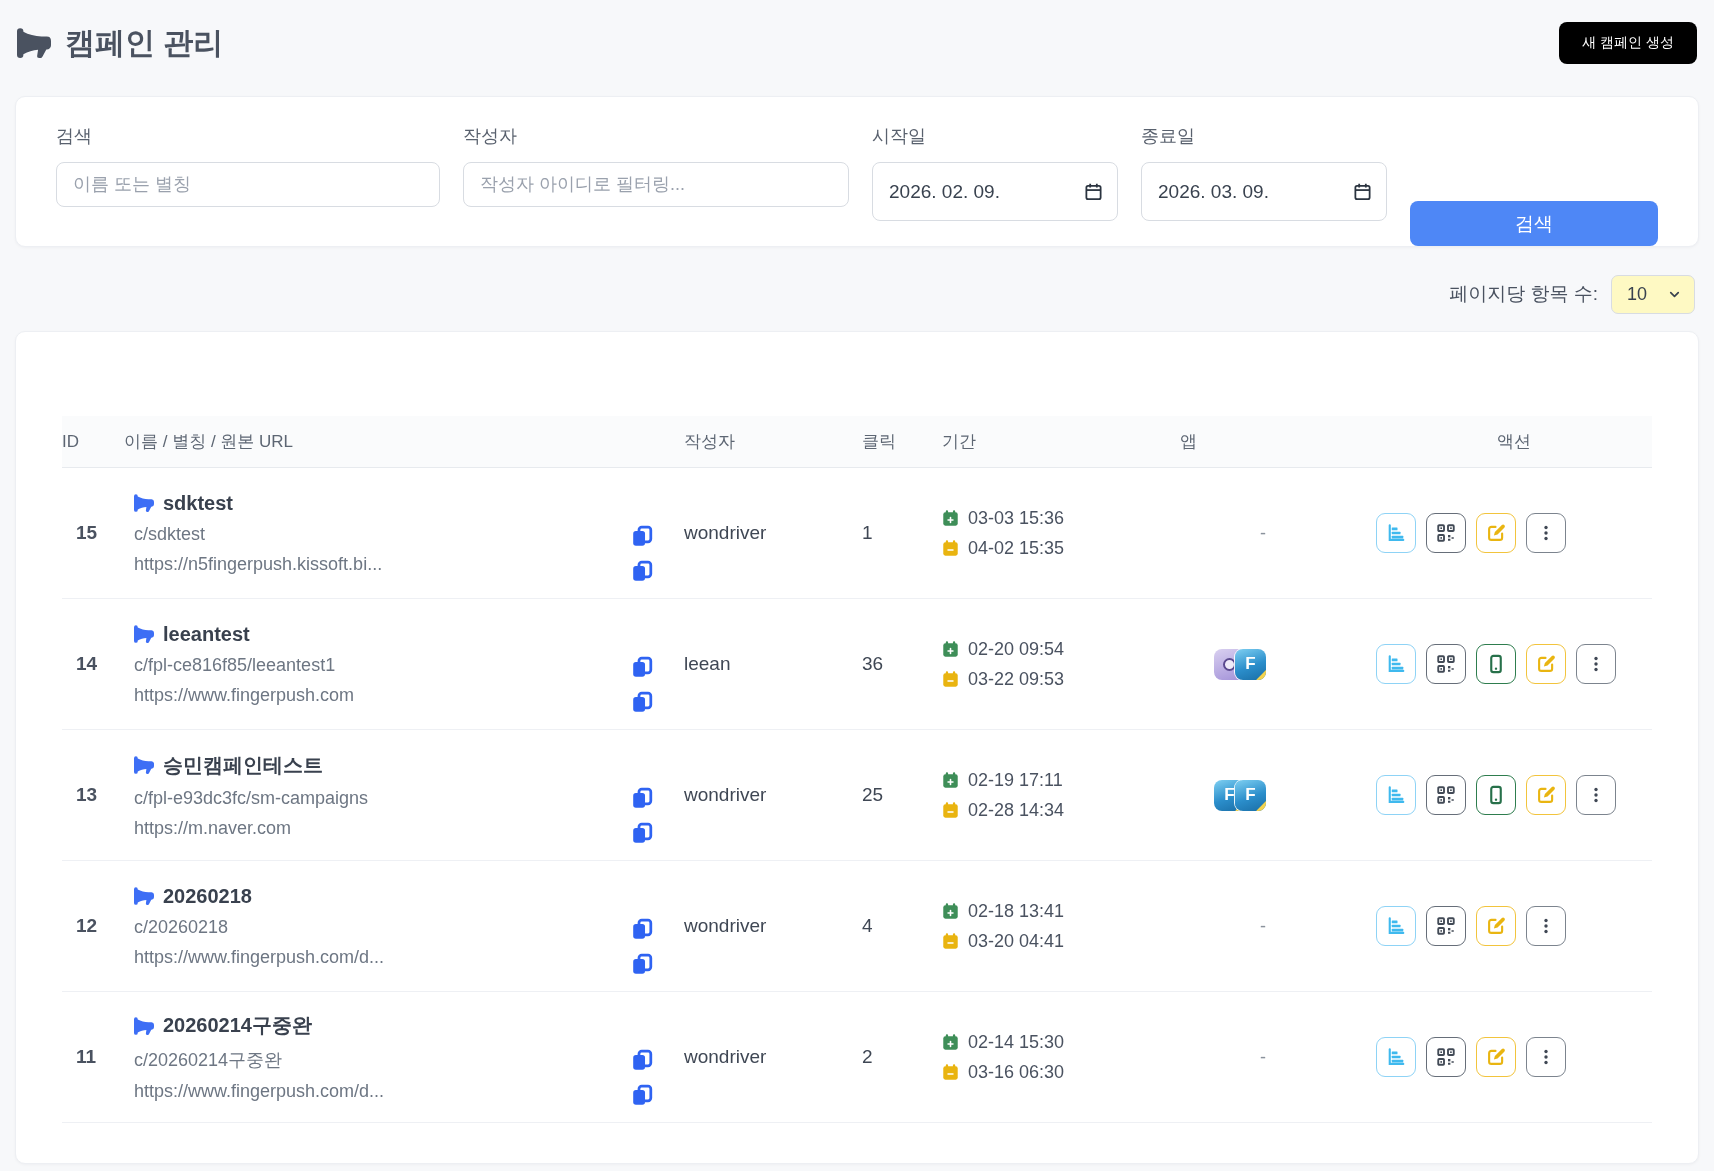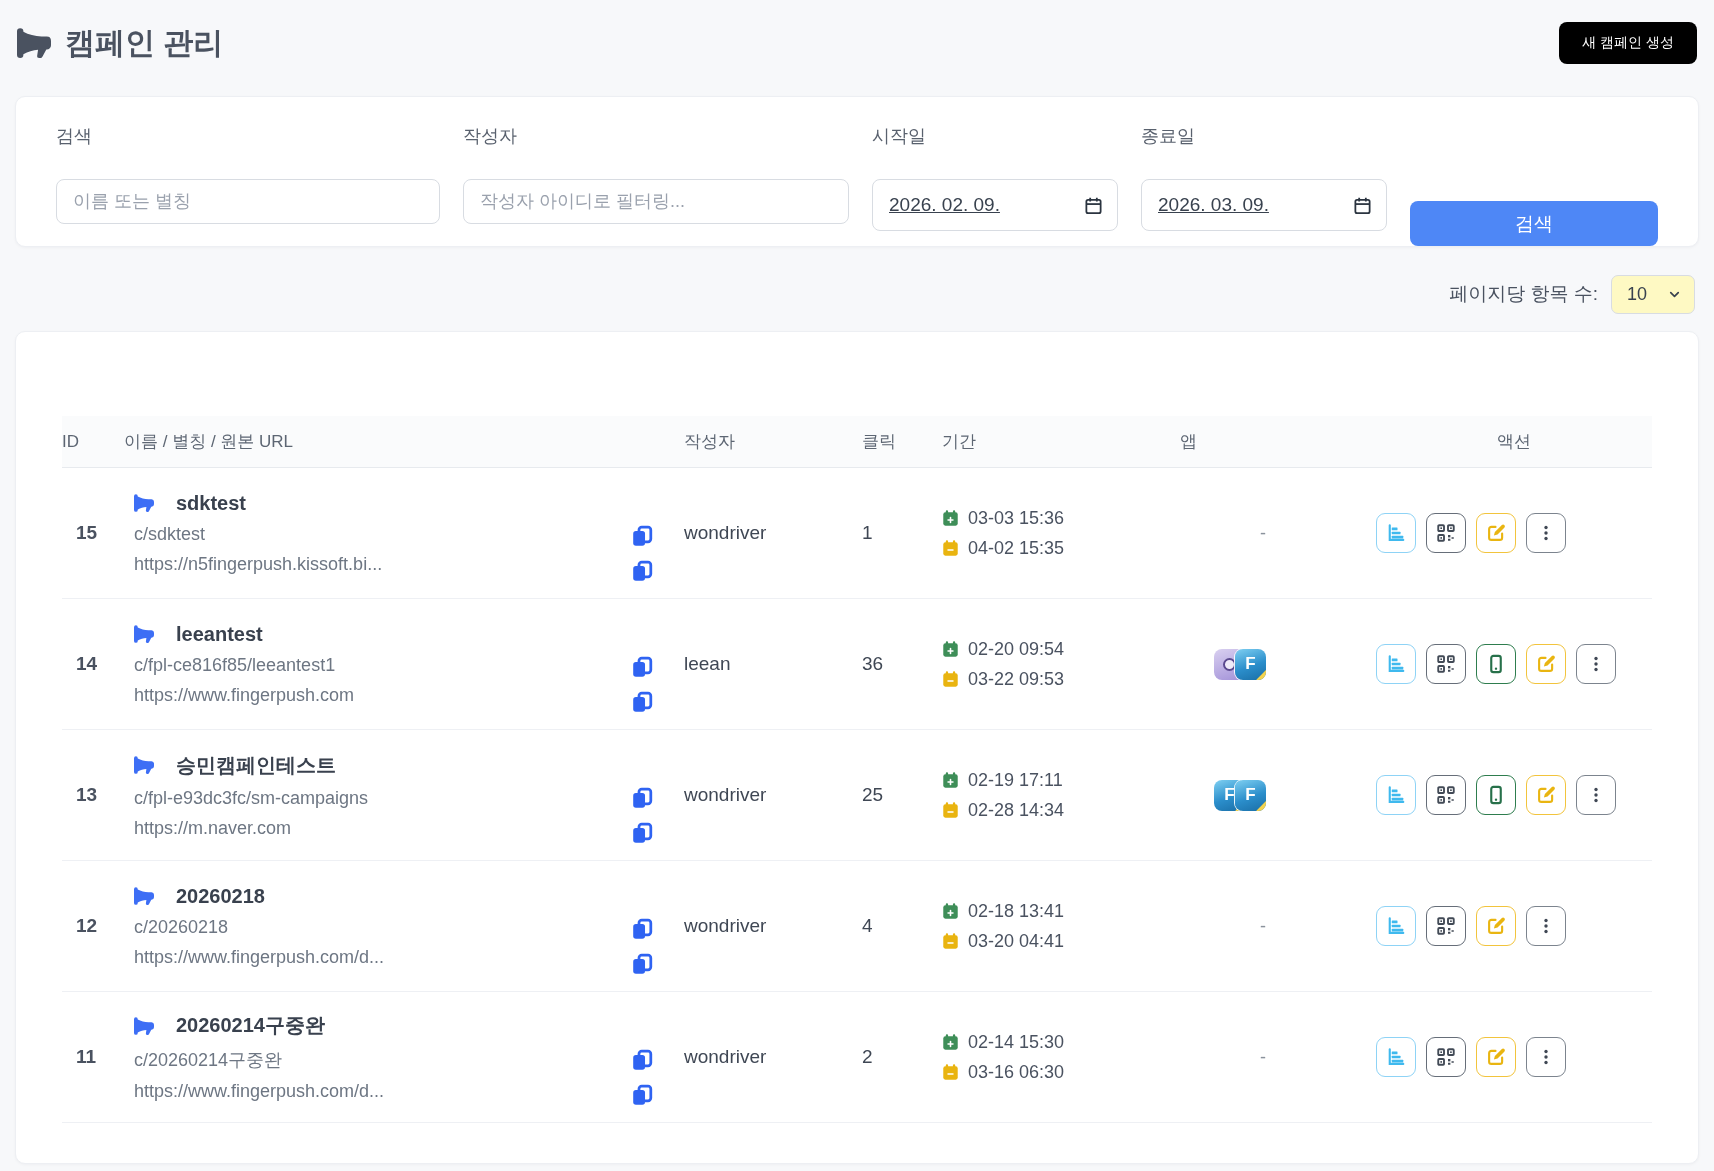--- a/index.html
+++ b/index.html
@@ -16,35 +16,35 @@
   .page-title { display:flex; align-items:center; gap:14px; font-size:30px; font-weight:700; color:#4a5260;justify-content:center; }
   .page-title svg { display:block; }
   .btn-primary {
     background:#000000; color:#fff; border:none; border-radius:8px;
     font-family:inherit; font-size:14px; padding:12px 23px; cursor:pointer;
   }
 
   
   .card { background:#fff; border:1px solid #edeff3; border-radius:10px; box-shadow:0 1px 3px rgba(16,24,40,.04); }
   .filter-card { height:151px; padding:27px 40px 0; display:flex; gap:23px; }
-  .f-field { display:flex; flex-direction:column;gap:17px; }
+  .f-field { display:flex; flex-direction:column; }
   .f-field label { font-size:18px; color:#59616e; margin-bottom:14px; }
   .f-search  { width:384px; }
   .f-author  { width:386px; }
   .f-date    { width:246px; }
   .f-btnwrap { flex:1; display:flex; flex-direction:column; justify-content:flex-end; }
   .text-input {
     height:45px; width:100%; border:1px solid #d8dce2; border-radius:8px;
     padding:0 16px; font-family:inherit; font-size:18px; color:#3f4754; outline:none; background:#fff;
   }
   .text-input::placeholder { color:#9aa1ad; }
   .date-input {
-    height:52px; border:1px solid #d8dce2; border-radius:8px; background:#fff;
+    height:59px; border:1px solid #d8dce2; border-radius:8px; background:#fff;
     display:flex; align-items:center; justify-content:space-between; padding:0 14px 0 16px;
-    font-size:19px; color:#39424f; cursor:pointer;text-decoration:underline;
+    font-size:19px; color:#39424f; cursor:pointer;
   }
   .search-btn {
     height:45px; background:#4e87f6; color:#fff; border:none; border-radius:8px;
     font-family:inherit; font-size:19px; cursor:pointer;
   }
 
   
   .perpage-row { display:flex; justify-content:flex-end; align-items:center; gap:13px; margin:27px 4px 0; height:40px; }
   .perpage-label { font-size:19px; color:#4a5260; }
   .perpage-select {
@@ -61,21 +61,21 @@
   .thead .th { padding:0; }
   .th-id { padding-left:14px; }
   .th-name { padding-left:10px; }
   .th-actions { text-align:center; padding-right:90px; }
   .trow { border-bottom:1px solid #eef0f4; height:131px; }
 
   .c-id { font-size:19px; color:#4a5260; padding-left:14px;font-weight:bold; }
 
   .c-name { display:flex; align-items:center; padding-left:10px; height:100%; }
   .name-lines { flex:1; display:flex; flex-direction:column; gap:9px; }
-  .name-line { display:flex; align-items:center; gap:22px; font-size:20px; font-weight:700; color:#39414e; }
+  .name-line { display:flex; align-items:center; gap:9px; font-size:20px; font-weight:700; color:#39414e; }
   .alias-line, .url-line { font-size:18px; color:#6d7683; }
   .copy-stack { display:flex; flex-direction:column; gap:13px; margin:40px 31px 0 8px; }
   .copy-btn { background:none; border:none; padding:0; cursor:pointer; color:#2f63f2; line-height:0; }
 
   .c-author { font-size:19px; color:#3f4754; }
   .c-clicks { font-size:19px; color:#3f4754; }
 
   .c-period { display:flex; flex-direction:column; gap:9px; }
   .period-line { display:flex; align-items:center; gap:9px; font-size:18px; color:#4a5260; }
   .period-line svg { flex:none; }

